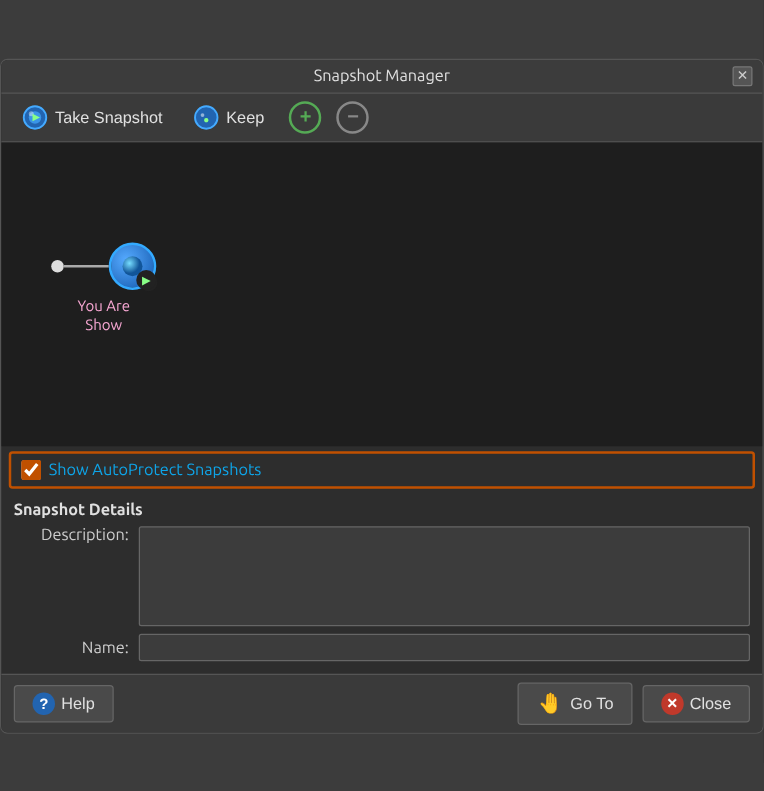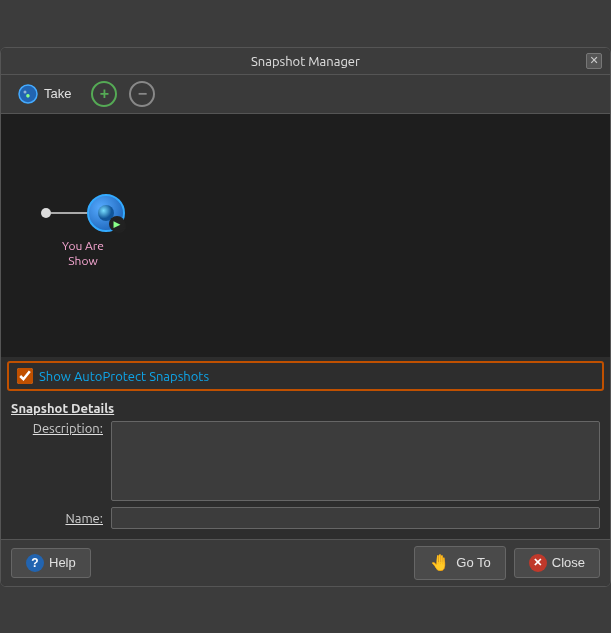--- a/index.html
+++ b/index.html
@@ -181,21 +181,20 @@
       accent-color: #c05000;
       cursor: pointer;
     }
     .autoprotect-label {
       color: #0ea5e9;
       font-size: 13px;
     }
 
     .details-section {
       padding: 6px 10px 4px;
-      text-decoration: underline;
     }
     .details-title {
       font-weight: bold;
       font-size: 13px;
       color: #e0e0e0;
       margin-bottom: 6px;
     }
     .field-row {
       display: flex;
       align-items: center;
@@ -277,31 +276,42 @@
 <body>
 
 <div class="window">
 
   <div class="title-bar">
     <span class="title-bar-text">Snapshot Manager</span>
     <div class="close-btn">✕</div>
   </div>
 
   <div class="toolbar">
+    <button class="toolbar-btn">
+      <span class="toolbar-icon">
+        <svg width="22" height="22" viewBox="0 0 22 22">
+          <circle cx="11" cy="11" r="9" fill="#2264b0" stroke="#4af" stroke-width="1.5"></circle>
+          <circle cx="11" cy="11" r="5" fill="#4af" opacity="0.7"></circle>
+          <circle cx="8" cy="8" r="2" fill="white" opacity="0.4"></circle>
+          <polygon points="9,8 15,11 9,14" fill="#8f8"></polygon>
+        </svg>
+      </span>
+      <span>Take Snapshot</span>
+    </button>
 
 
     <button class="toolbar-btn">
       <span class="toolbar-icon">
         <svg width="22" height="22" viewBox="0 0 22 22">
           <circle cx="11" cy="11" r="9" fill="#2264b0" stroke="#4af" stroke-width="1.5"></circle>
           <circle cx="8" cy="9" r="1.5" fill="white" opacity="0.5"></circle>
           <text x="11" y="15" font-size="8" fill="#8f8" text-anchor="middle">●</text>
         </svg>
       </span>
-      <span>Take</span>
+      <span>Keep</span>
     </button>
 
     <button class="zoom-btn plus">+</button>
     <button class="zoom-btn minus">−</button>
   </div>
 
   <div class="snapshot-canvas">
     <div class="you-are-here">
       <div class="arrow-node">
         <div class="dot"></div>

